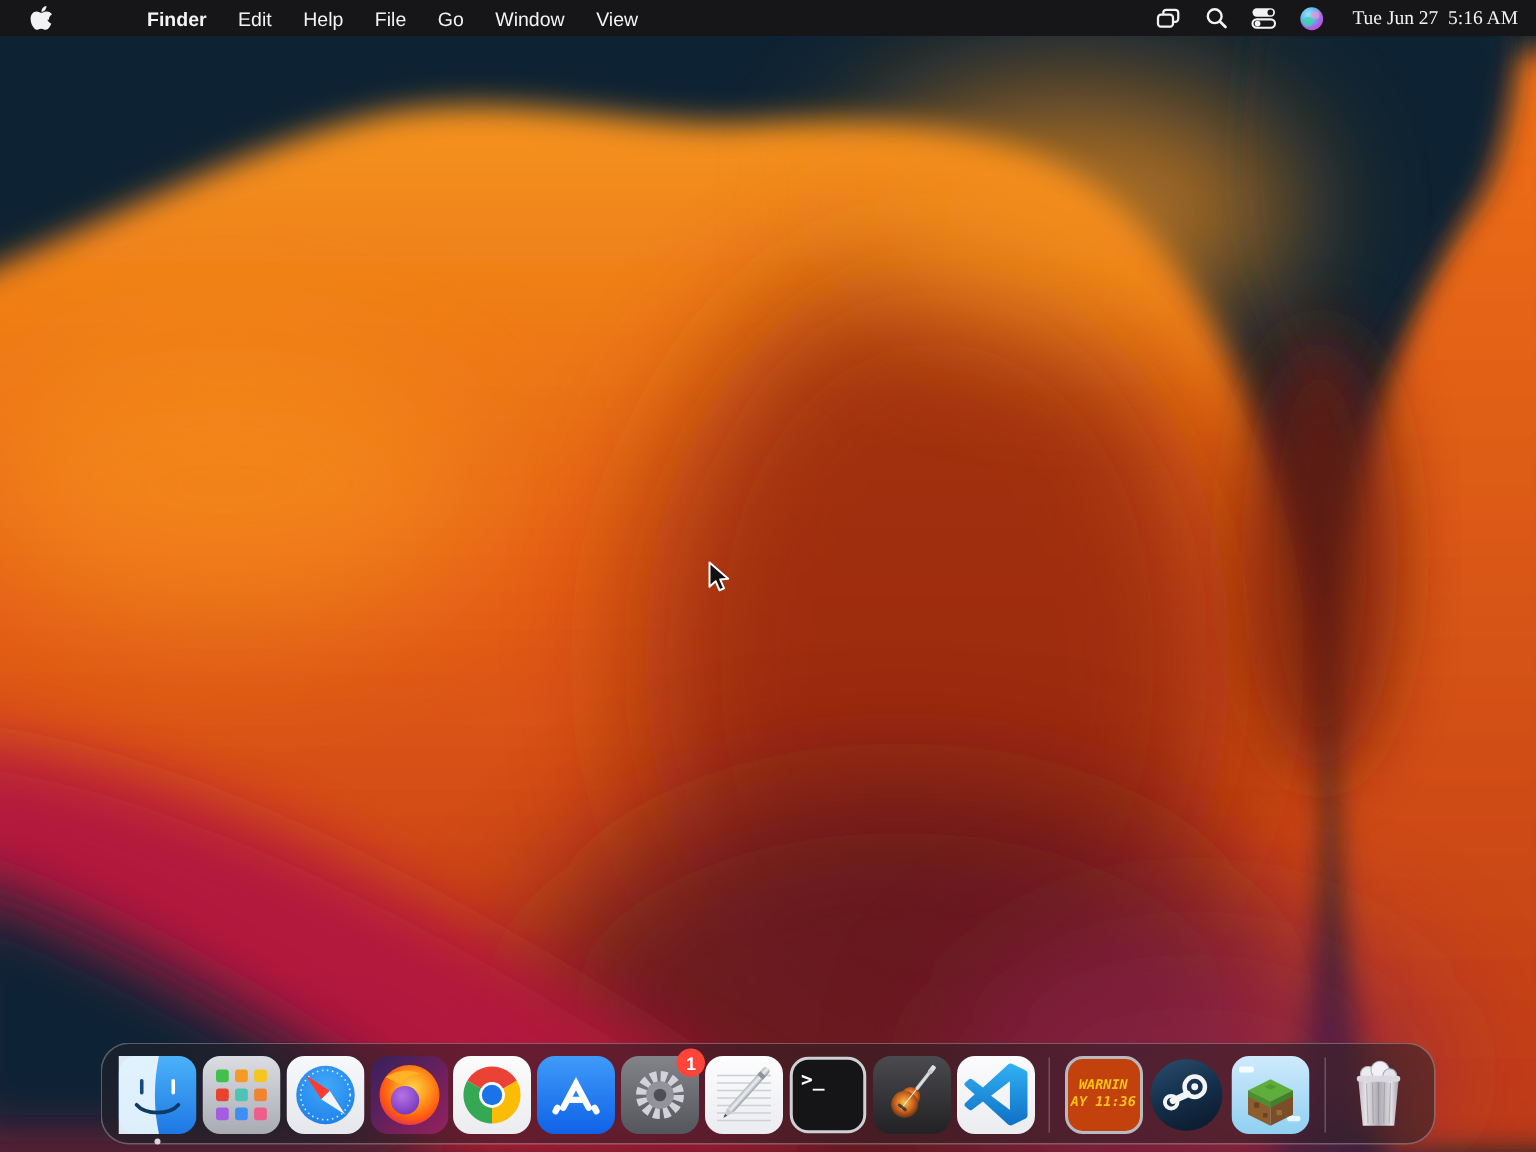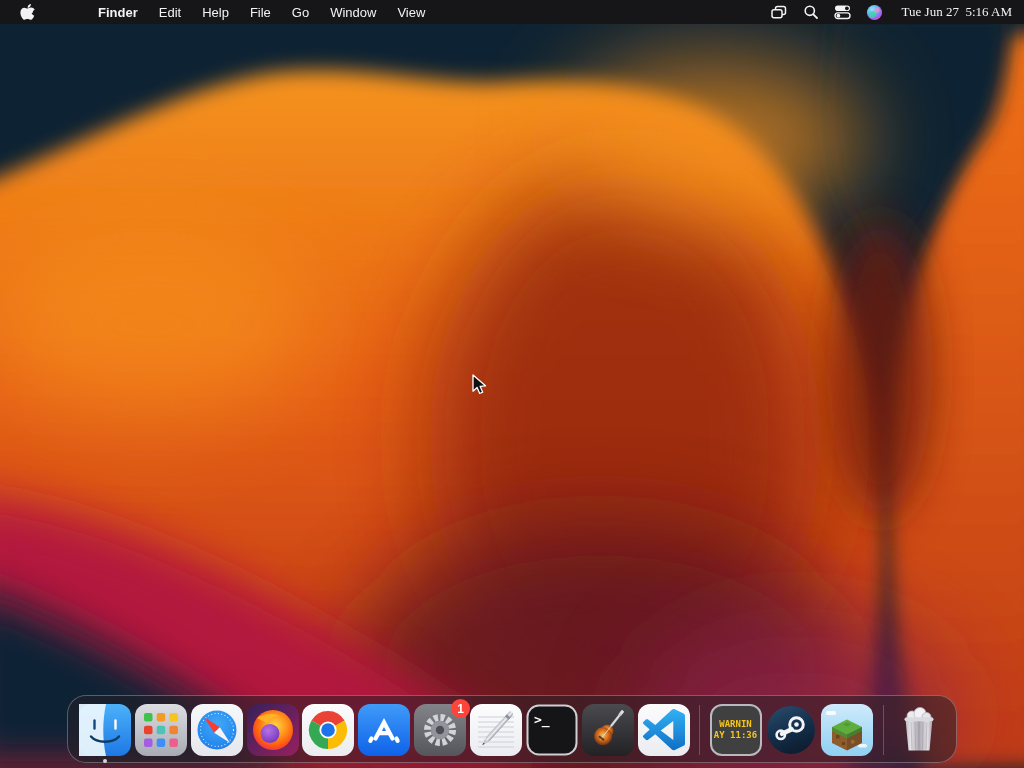--- a/index.html
+++ b/index.html
@@ -38,23 +38,23 @@
   .dock-sep { width:16px; height:52px; display:flex; justify-content:center; align-items:center; }
   .dock-sep .line { width:1px; height:50px; background:rgba(255,255,255,.22); }
   .run-dot { position:absolute; bottom:-7px; left:50%; transform:translateX(-50%);
     width:4px; height:4px; border-radius:50%; background:#d8d8d8; }
   .badge {
     position:absolute; top:-5px; right:-2px; min-width:19px; height:19px; padding:0 4px;
     background:#ff453a; border-radius:10px; color:#fff; font-size:12px; font-weight:700;
     display:flex; align-items:center; justify-content:center; z-index:5;
   }
   .warn-tile {
-    width:52px; height:52px; border-radius:12px; background:#404040;
+    width:52px; height:52px; border-radius:12px; background:#c2410c;
     border:2.5px solid #b9bac0; display:flex; flex-direction:column;
-    align-items:center; justify-content:center; overflow:hidden;
+    align-items:center; justify-content:center; overflow:hidden;font-style:italic;
   }
   .warn-tile span {
     font-family:"DejaVu Sans Mono", monospace; font-size:9px; font-weight:700;
     color:#f5c518; line-height:11px; letter-spacing:0; white-space:nowrap;
   }
 
   
   .cursor { position:absolute; left:472px; top:374px; z-index:99; }
 </style>
 </head>

